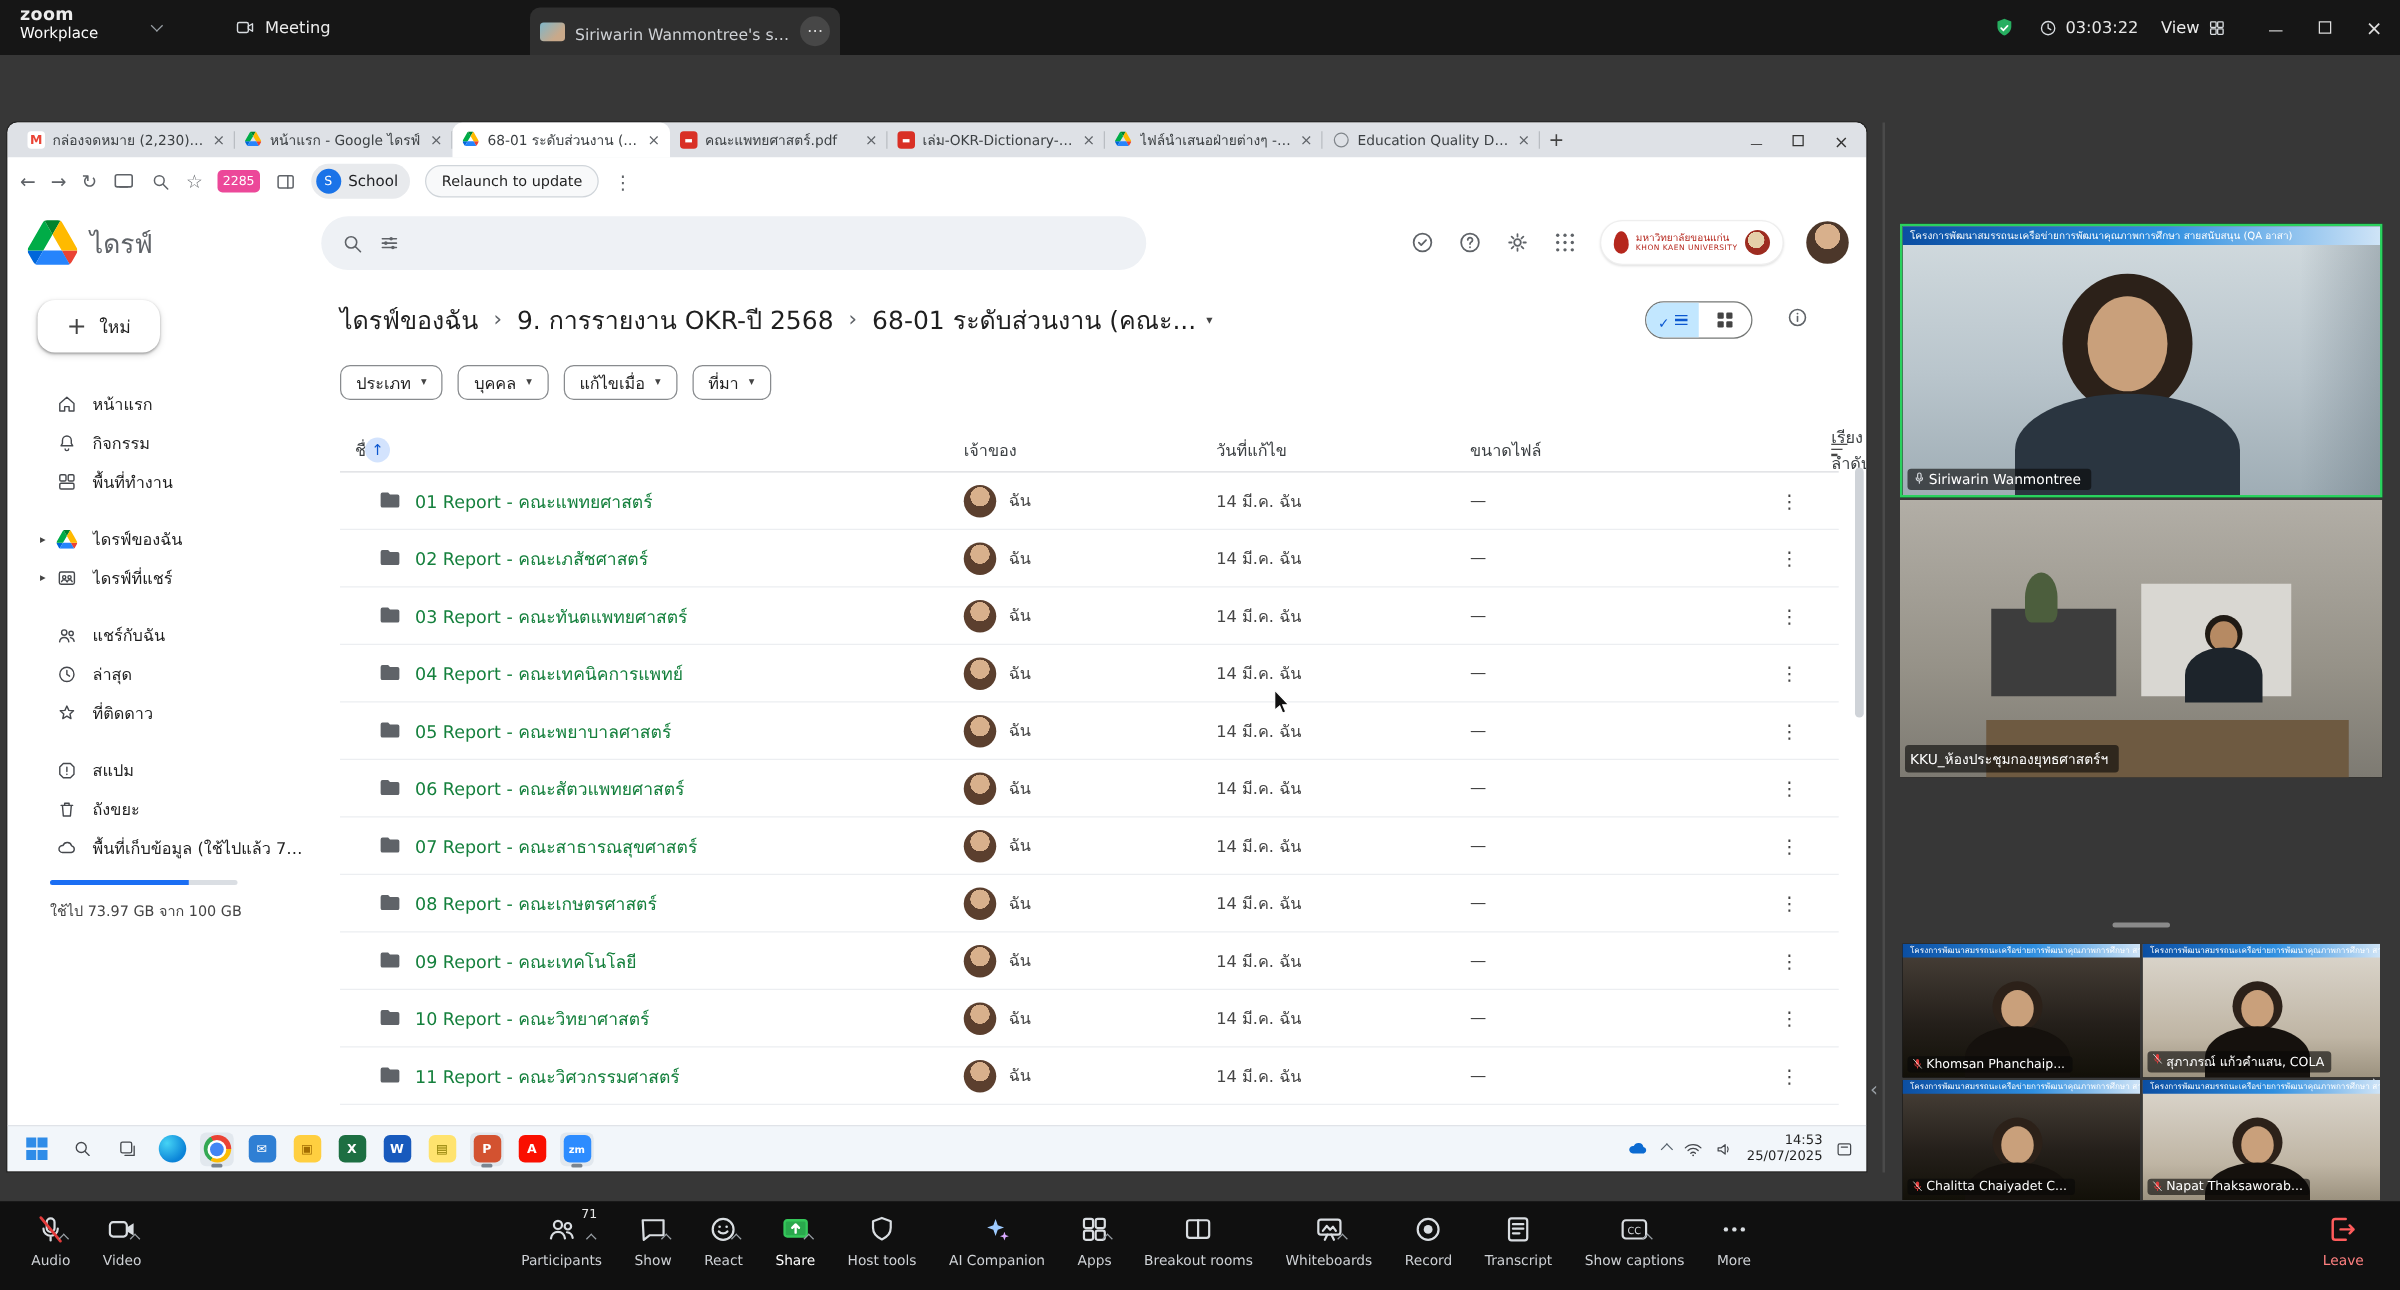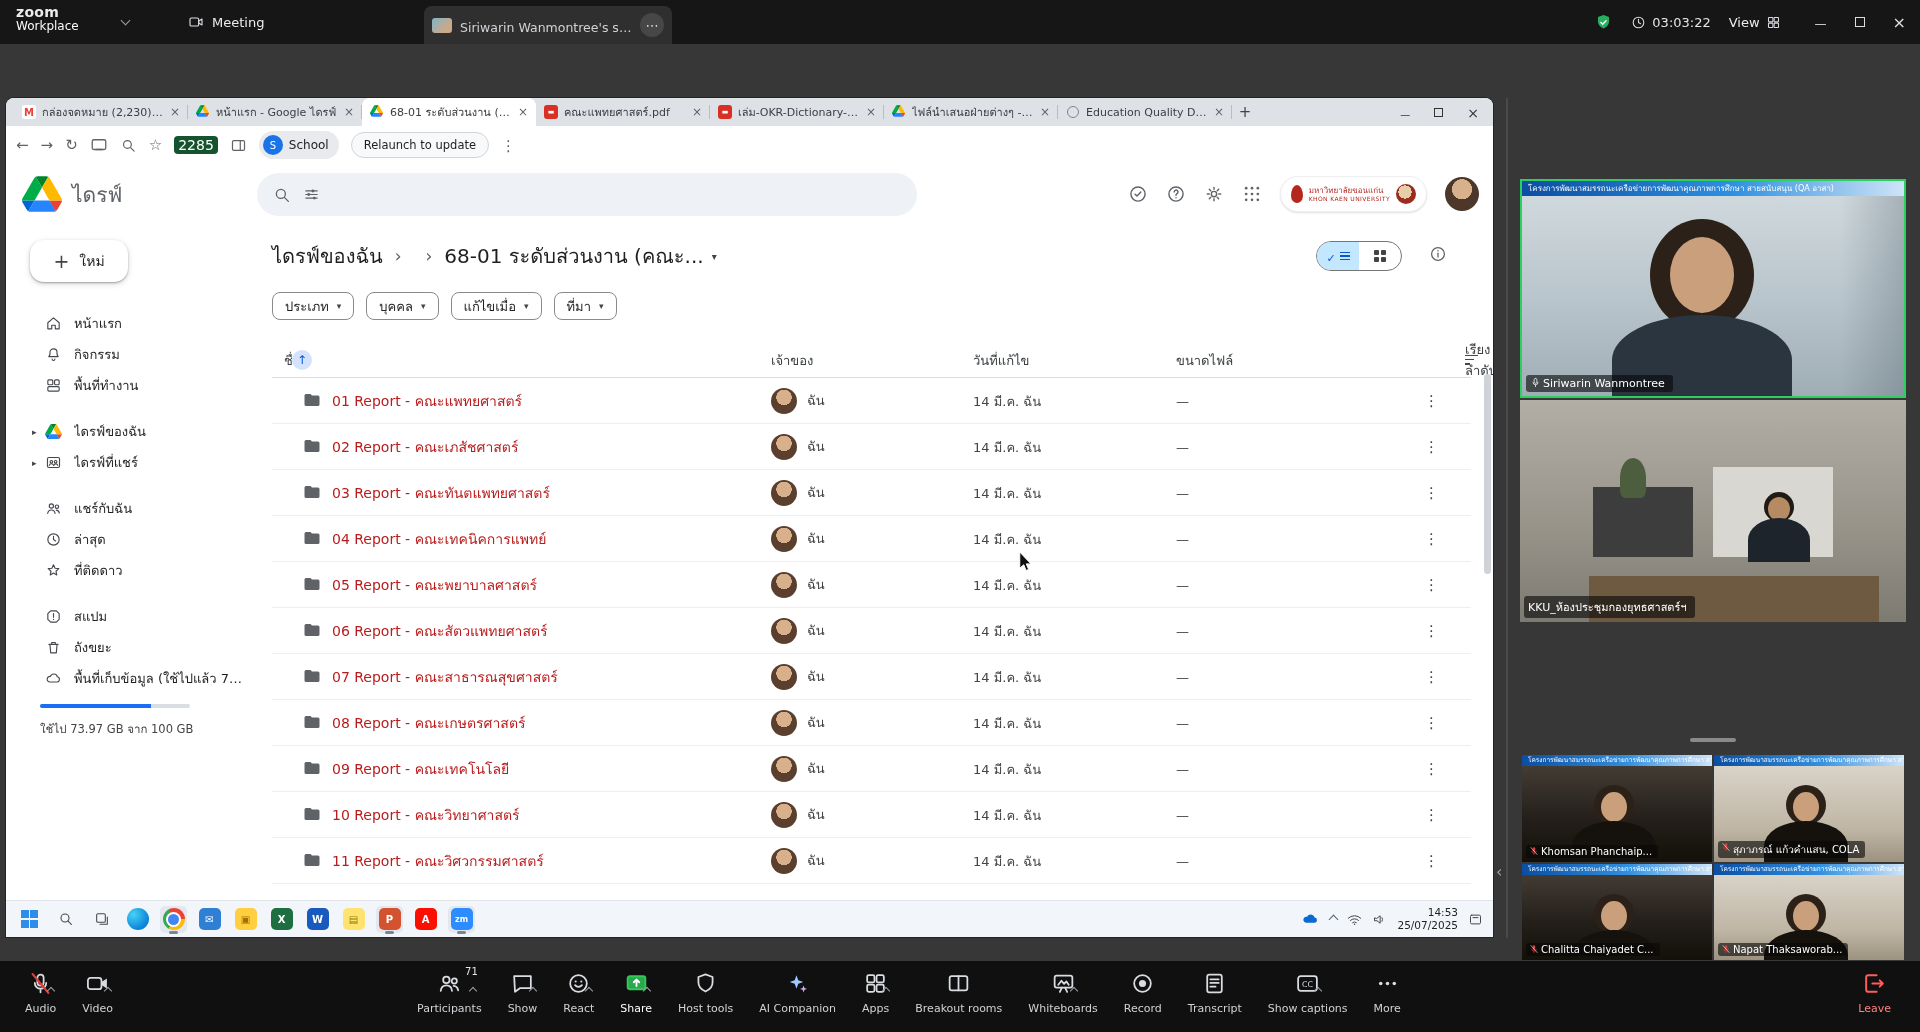--- a/index.html
+++ b/index.html
@@ -49,21 +49,21 @@
 .newtab::before{content:"+"}
 .cwin{margin-left:auto;display:flex;align-items:center;gap:24px;padding:0 14px}
 .cwin .wmin::before{content:"\2014";font-size:10px;color:#333}
 .cwin .wmax{width:9px;height:9px;border:1.2px solid #333}
 .cwin .wclose::before{content:"\00D7";font-size:14px;color:#333}
 
 .chrometool{position:absolute;left:0;top:28px;right:0;height:38px;background:#fff;display:flex;align-items:center;gap:12px;padding:0 10px}
 .navic{font-size:15px;color:#5f6368}
 .urlpill{flex:1;height:28px;background:#f1f3f4;border-radius:14px;display:flex;align-items:center;gap:8px;padding:0 12px;min-width:0}
 .urlpill input{border:none;background:transparent;outline:none;font-size:12.5px;color:#202124;width:100%;font-family:inherit}
-.extbadge{min-width:32px;height:18px;background:#14532d;border-radius:4px;color:#fff;font-size:14px;display:flex;align-items:center;justify-content:center;padding:0 4px}
+.extbadge{min-width:32px;height:18px;background:#ec4899;border-radius:4px;color:#fff;font-size:10px;display:flex;align-items:center;justify-content:center;padding:0 4px}
 .profilechip{height:28px;border-radius:14px;background:#e8eaed;display:flex;align-items:center;gap:6px;padding:0 10px 0 4px;font-size:12px;color:#202124}
 .profilechip .pava{width:20px;height:20px;border-radius:50%;background:#1a73e8;color:#fff;font-size:10px;display:flex;align-items:center;justify-content:center}
 .relaunch{height:26px;border-radius:13px;border:1px solid #d0d5da;background:#f8f9fa;display:flex;align-items:center;padding:0 12px;font-size:11.5px;color:#1f1f1f;white-space:nowrap}
 .kebab::before{content:"\22EE";font-size:15px;color:#5f6368}
 
 
 .drive{position:absolute;left:0;top:66px;right:0;bottom:37px;background:#fff;overflow:hidden}
 .dheader{position:absolute;left:0;top:0;right:0;height:60px;display:flex;align-items:center;padding:0 16px}
 .dlogo{display:flex;align-items:center;gap:10px}
 .dlogo .dname{font-size:21px;color:#5f6368}
@@ -117,21 +117,21 @@
 .sortasc{width:20px;height:20px;border-radius:50%;background:#d3e3fd;color:#0b57d0;font-size:12px;display:inline-flex;align-items:center;justify-content:center;margin-left:8px}
 .sortasc::before{content:"\2191"}
 .h-owner{left:499px}.h-mod{left:701px}.h-size{left:904px}
 .h-sort{right:6px;display:flex;align-items:center;gap:6px;position:absolute;top:50%;transform:translateY(-50%)}
 .sorticon{display:flex;flex-direction:column;gap:2.5px;align-items:flex-start}
 .sorticon i{display:block;height:1.7px;background:#444}
 .sorticon .a{width:13px}.sorticon .b{width:9px}.sorticon .c{width:5px}
 .rows{position:relative}
 .row{height:46px;position:relative;border-bottom:1px solid #eceef1}
 .row .c-icon{position:absolute;left:30px;top:13px}
-.row .c-name{position:absolute;left:60px;top:50%;transform:translateY(-50%);font-size:14px;color:#b91c1c;white-space:nowrap}
+.row .c-name{position:absolute;left:60px;top:50%;transform:translateY(-50%);font-size:14px;color:#15803d;white-space:nowrap}
 .row .c-owner{position:absolute;left:499px;top:50%;transform:translateY(-50%);display:flex;align-items:center;gap:10px;font-size:13px;color:#444}
 .avatar24{width:26px;height:26px;border-radius:50%;background:radial-gradient(circle at 50% 36%,#d8b08c 0 36%,#5b3f2e 37% 100%)}
 .row .c-mod{position:absolute;left:701px;top:50%;transform:translateY(-50%);font-size:13px;color:#444}
 .row .c-size{position:absolute;left:904px;top:50%;transform:translateY(-50%);font-size:13px;color:#444}
 .row .c-menu{position:absolute;left:1152px;top:50%;transform:translateY(-50%);font-size:15px;color:#444}
 .row .c-menu::before{content:"\22EE"}
 .dscroll{position:absolute;right:2px;top:150px;width:7px;height:200px;border-radius:4px;background:#cfd3d8}
 .collapsechev{position:absolute;right:1px;bottom:58px;color:#9aa0a6;font-size:16px}
 .collapsechev::before{content:"\2039"}
 
@@ -509,20 +509,21 @@
           <div class="storebar">
               <div class="fill"></div>
             </div>
           <div class="storecap">ใช้ไป 73.97 GB จาก 100 GB</div>
         </div>
 
         <div class="dmain">
           <div class="bcrow">
             <span class="bc">ไดรฟ์ของฉัน</span>
             <span class="bcsep"></span>
+            <span class="bc">9. การรายงาน OKR-ปี 2568</span>
             <span class="bcsep"></span>
             <span class="bc">
               <span>68-01 ระดับส่วนงาน (คณะ...</span>
               <span class="bccaret"></span>
             </span>
             <div class="viewtoggle">
               <span class="half on">
                   <span class="vt-check"></span>
                   <span class="vt-list">
                     <i></i>

